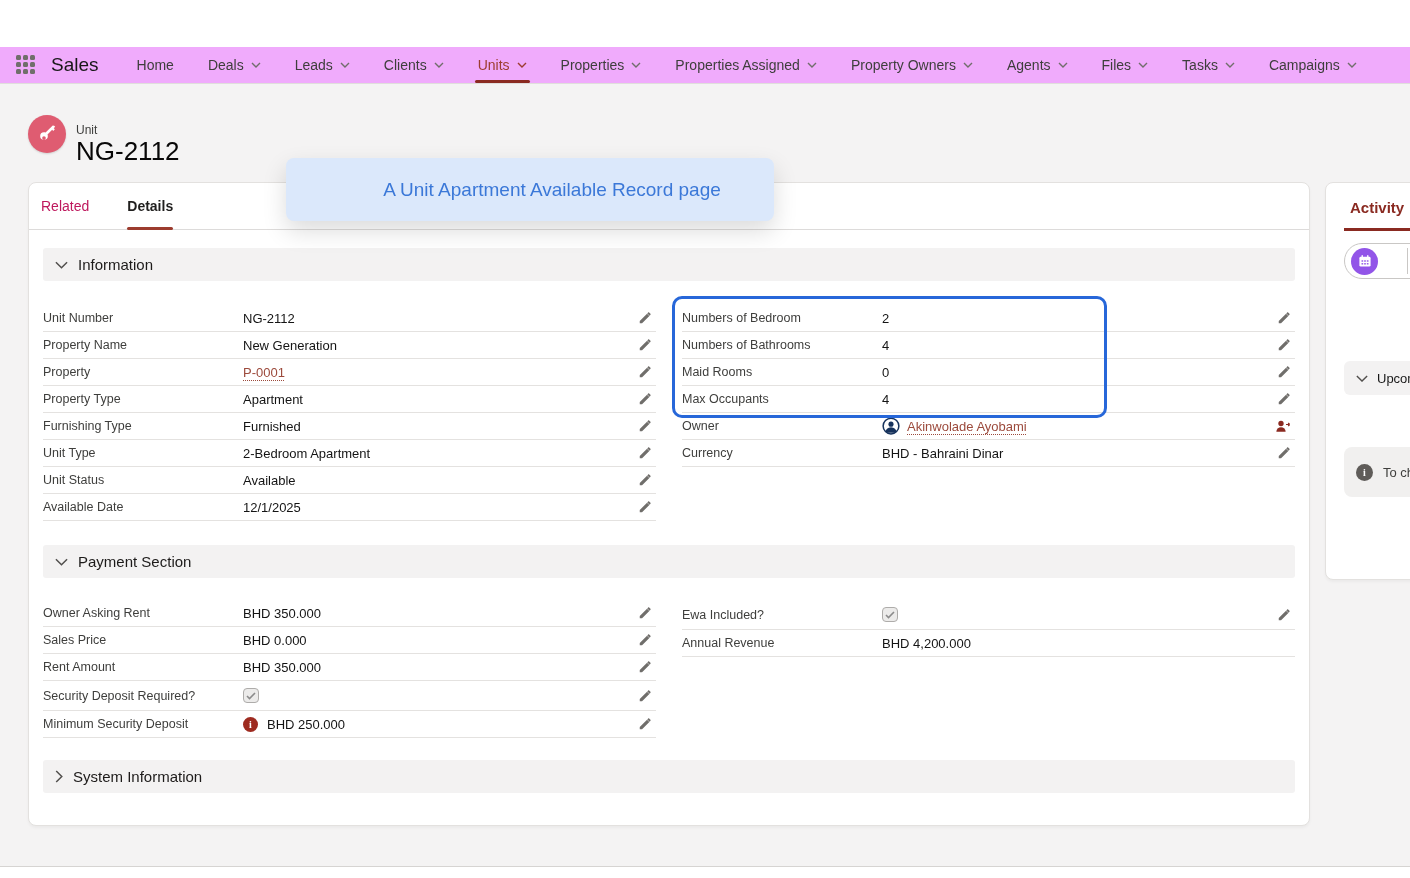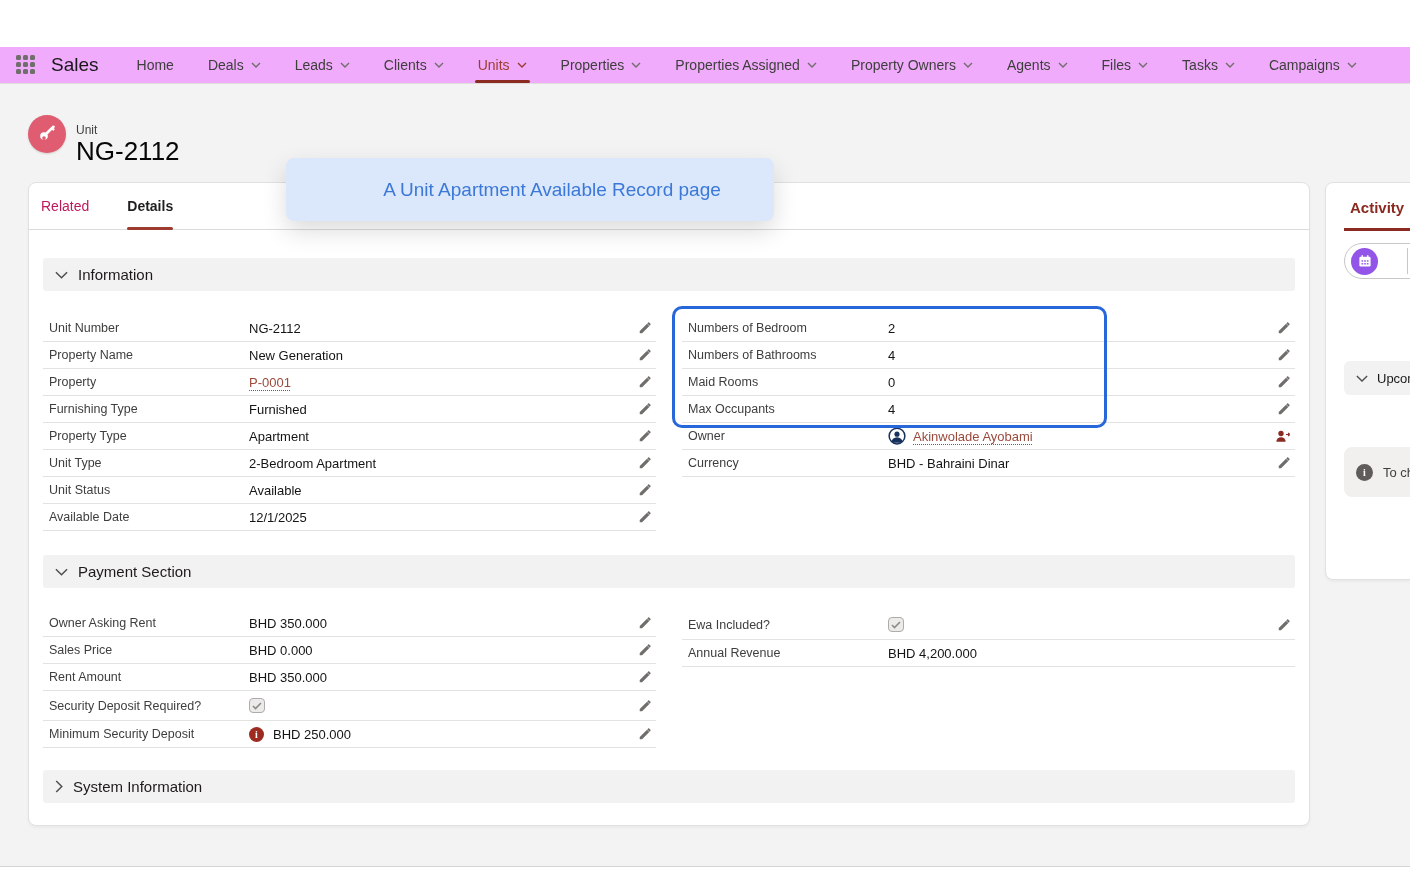--- a/index.html
+++ b/index.html
@@ -50,27 +50,27 @@
 
   .card{background:#fff;border:1px solid #e3e1df;border-radius:8px;box-shadow:0 2px 3px rgba(0,0,0,.04);}
   .main-card{position:absolute;left:28px;top:182px;width:1282px;height:644px;}
   .tabbar{height:47px;border-bottom:1px solid #dddbda;display:flex;align-items:stretch;
     padding-left:12px;gap:38px;}
   .tab{position:relative;display:flex;align-items:center;font-size:14px;color:#be185d;cursor:pointer;}
   .tab.active{color:#201f1e;font-weight:700;}
   .tab.active::after{content:"";position:absolute;left:0;right:0;bottom:-1px;height:3px;
     background:var(--accent-brick);border-radius:2px;}
   .card-body{padding:0 14px;}
-  .section-band{margin-top:28px;height:33px;background:var(--band);border-radius:3px;display:flex;
+  .section-band{margin-top:18px;height:33px;background:var(--band);border-radius:3px;display:flex;
     align-items:center;gap:10px;padding-left:12px;font-size:15px;color:#1d1b1a;cursor:pointer;}
   .fields-grid{margin-top:24px;display:grid;grid-template-columns:1fr 1fr;column-gap:26px;align-items:start;}
   .field-col{position:relative;}
   .field-row{height:27px;display:flex;align-items:center;border-bottom:1px solid #e4e2e0;}
   .field-row.row-cb{height:30px;}
-  .f-label{flex:0 0 200px;font-size:12.5px;color:var(--label);white-space:nowrap;overflow:hidden;margin-left:6px;}
+  .f-label{flex:0 0 200px;font-size:12.5px;color:var(--label);white-space:nowrap;overflow:hidden;}
   .f-value{font-size:13px;color:var(--value);white-space:nowrap;}
   .f-link{font-size:13px;color:var(--link);text-decoration:underline dotted 1px;text-underline-offset:3px;
     cursor:pointer;}
   .edit-btn{margin-left:auto;background:none;border:none;cursor:pointer;padding:2px 4px;display:flex;
     align-items:center;}
   .cbx{width:16px;height:15px;border:1px solid #aeacaa;border-radius:4px;background:#ecebea;
     display:flex;align-items:center;justify-content:center;}
   .avatar{display:flex;align-items:center;margin-right:7px;}
   .info-red{width:15px;height:15px;border-radius:50%;background:#9e2b20;color:#fff;font-size:10px;
     font-weight:700;display:flex;align-items:center;justify-content:center;margin-right:9px;
@@ -269,31 +269,31 @@
             <div class="field-row">
               <span class="f-label">Property</span>
               <a class="f-link">P-0001</a>
               <button class="edit-btn">
                 <svg width="14" height="14" viewBox="0 0 20 20">
                   <path d="M2.5 14.2V17.5h3.3L16.2 7.1l-3.3-3.3L2.5 14.2zM17.8 5.5c.4-.4.4-1 0-1.4l-1.9-1.9c-.4-.4-1-.4-1.4 0l-1.2 1.2 3.3 3.3 1.2-1.2z" fill="#706e6b"></path>
                 </svg>
               </button>
             </div>
             <div class="field-row">
+              <span class="f-label">Property Type</span>
+              <span class="f-value">Apartment</span>
+              <button class="edit-btn">
+                <svg width="14" height="14" viewBox="0 0 20 20">
+                  <path d="M2.5 14.2V17.5h3.3L16.2 7.1l-3.3-3.3L2.5 14.2zM17.8 5.5c.4-.4.4-1 0-1.4l-1.9-1.9c-.4-.4-1-.4-1.4 0l-1.2 1.2 3.3 3.3 1.2-1.2z" fill="#706e6b"></path>
+                </svg>
+              </button>
+            </div>
+            <div class="field-row">
               <span class="f-label">Furnishing Type</span>
               <span class="f-value">Furnished</span>
-              <button class="edit-btn">
-                <svg width="14" height="14" viewBox="0 0 20 20">
-                  <path d="M2.5 14.2V17.5h3.3L16.2 7.1l-3.3-3.3L2.5 14.2zM17.8 5.5c.4-.4.4-1 0-1.4l-1.9-1.9c-.4-.4-1-.4-1.4 0l-1.2 1.2 3.3 3.3 1.2-1.2z" fill="#706e6b"></path>
-                </svg>
-              </button>
-            </div>
-            <div class="field-row">
-              <span class="f-label">Property Type</span>
-              <span class="f-value">Apartment</span>
               <button class="edit-btn">
                 <svg width="14" height="14" viewBox="0 0 20 20">
                   <path d="M2.5 14.2V17.5h3.3L16.2 7.1l-3.3-3.3L2.5 14.2zM17.8 5.5c.4-.4.4-1 0-1.4l-1.9-1.9c-.4-.4-1-.4-1.4 0l-1.2 1.2 3.3 3.3 1.2-1.2z" fill="#706e6b"></path>
                 </svg>
               </button>
             </div>
             <div class="field-row">
               <span class="f-label">Unit Type</span>
               <span class="f-value">2-Bedroom Apartment</span>
               <button class="edit-btn">

